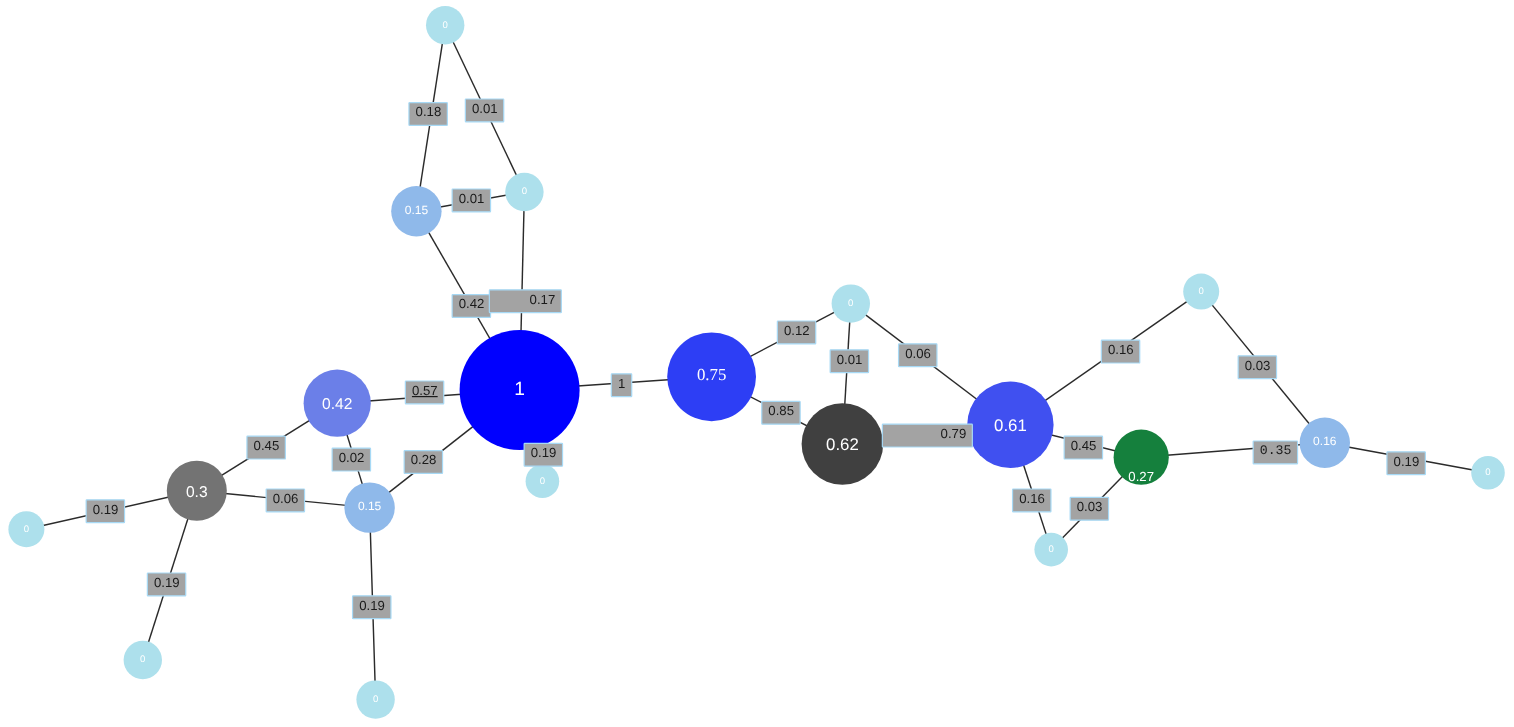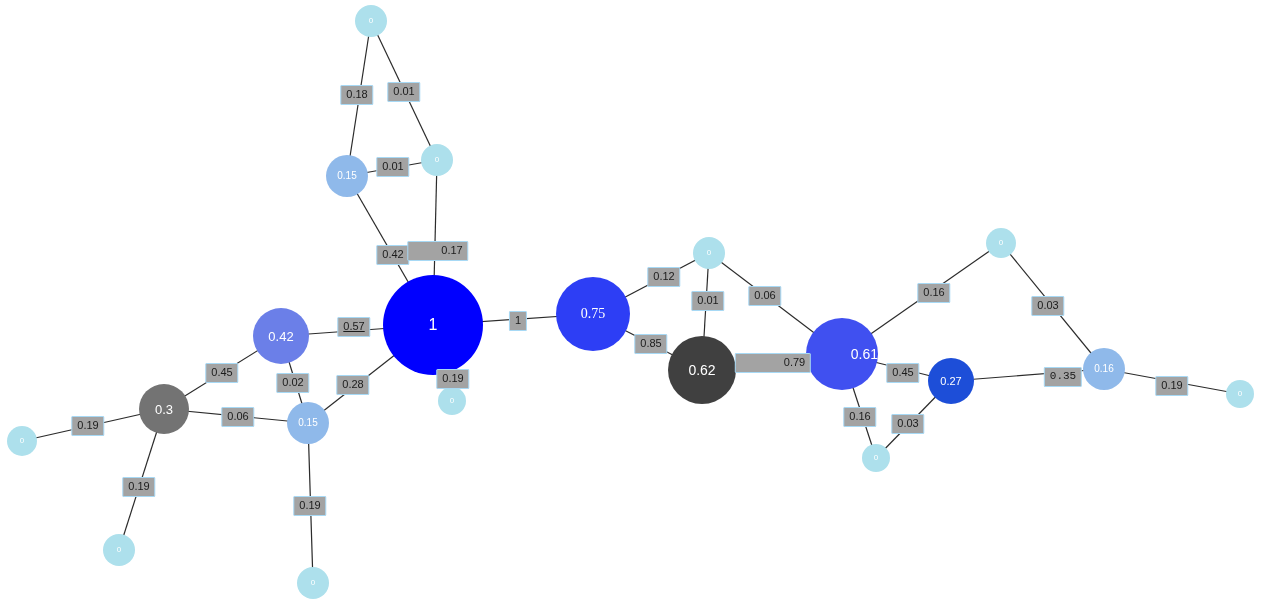--- a/index.html
+++ b/index.html
@@ -126,27 +126,27 @@
       </div>
       <div class="graph-node" style="left: 556px; top: 277px; width: 74px; height: 74px; background: rgb(45, 62, 245); font-size: 14px; font-family: Liberation Serif, serif;">
         <span class="node-label">0.75</span>
       </div>
       <div class="graph-node" style="left: 693px; top: 237px; width: 32px; height: 32px; background: rgb(173, 224, 236); font-size: 8px;">
         <span class="node-label">0</span>
       </div>
       <div class="graph-node" style="left: 668px; top: 336px; width: 68px; height: 68px; background: #404040; font-size: 14px;">
         <span class="node-label">0.62</span>
       </div>
-      <div class="graph-node" style="left: 806px; top: 318px; width: 72px; height: 72px; background: rgb(64, 80, 240); font-size: 14px; justify-content: flex-end;">
+      <div class="graph-node" style="left: 806px; top: 318px; width: 72px; height: 72px; background: rgb(64, 80, 240); font-size: 14px;">
         <span class="node-label">0.61</span>
       </div>
       <div class="graph-node" style="left: 986px; top: 228px; width: 30px; height: 30px; background: rgb(173, 224, 236); font-size: 8px;">
         <span class="node-label">0</span>
       </div>
-      <div class="graph-node" style="left: 928px; top: 358px; width: 46px; height: 46px; background: #1d4ed8; font-size: 11px;">
+      <div class="graph-node" style="left: 928px; top: 358px; width: 46px; height: 46px; background: #15803d; font-size: 11px; align-items: flex-end;">
         <span class="node-label">0.27</span>
       </div>
       <div class="graph-node" style="left: 862px; top: 444px; width: 28px; height: 28px; background: rgb(173, 224, 236); font-size: 8px;">
         <span class="node-label">0</span>
       </div>
       <div class="graph-node" style="left: 1083px; top: 348px; width: 42px; height: 42px; background: rgb(143, 185, 234); font-size: 10px;">
         <span class="node-label">0.16</span>
       </div>
       <div class="graph-node" style="left: 1226px; top: 380px; width: 28px; height: 28px; background: rgb(173, 224, 236); font-size: 8px;">
         <span class="node-label">0</span>

